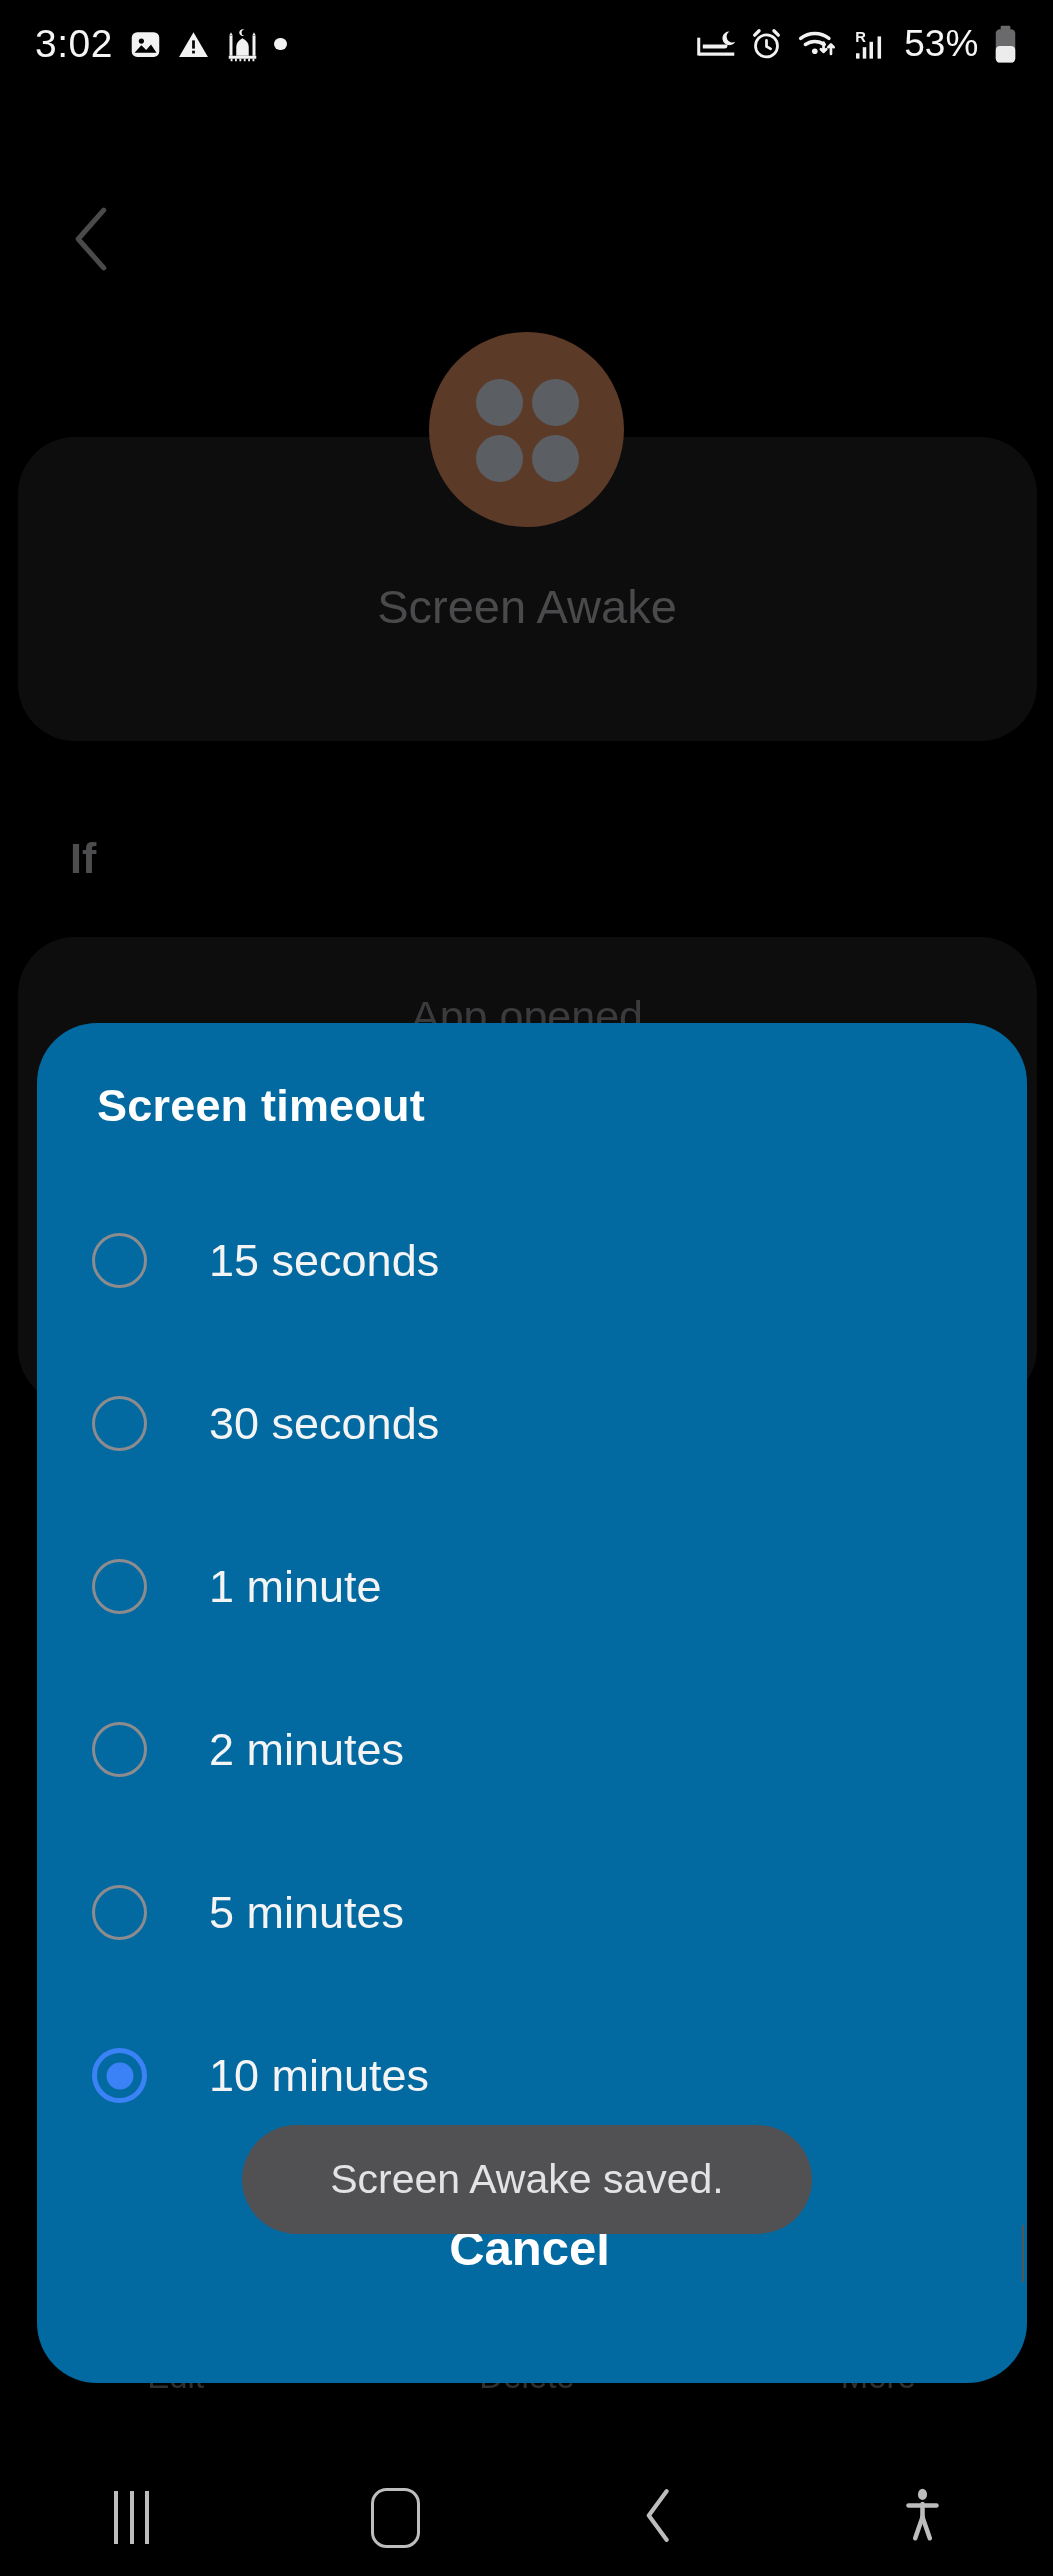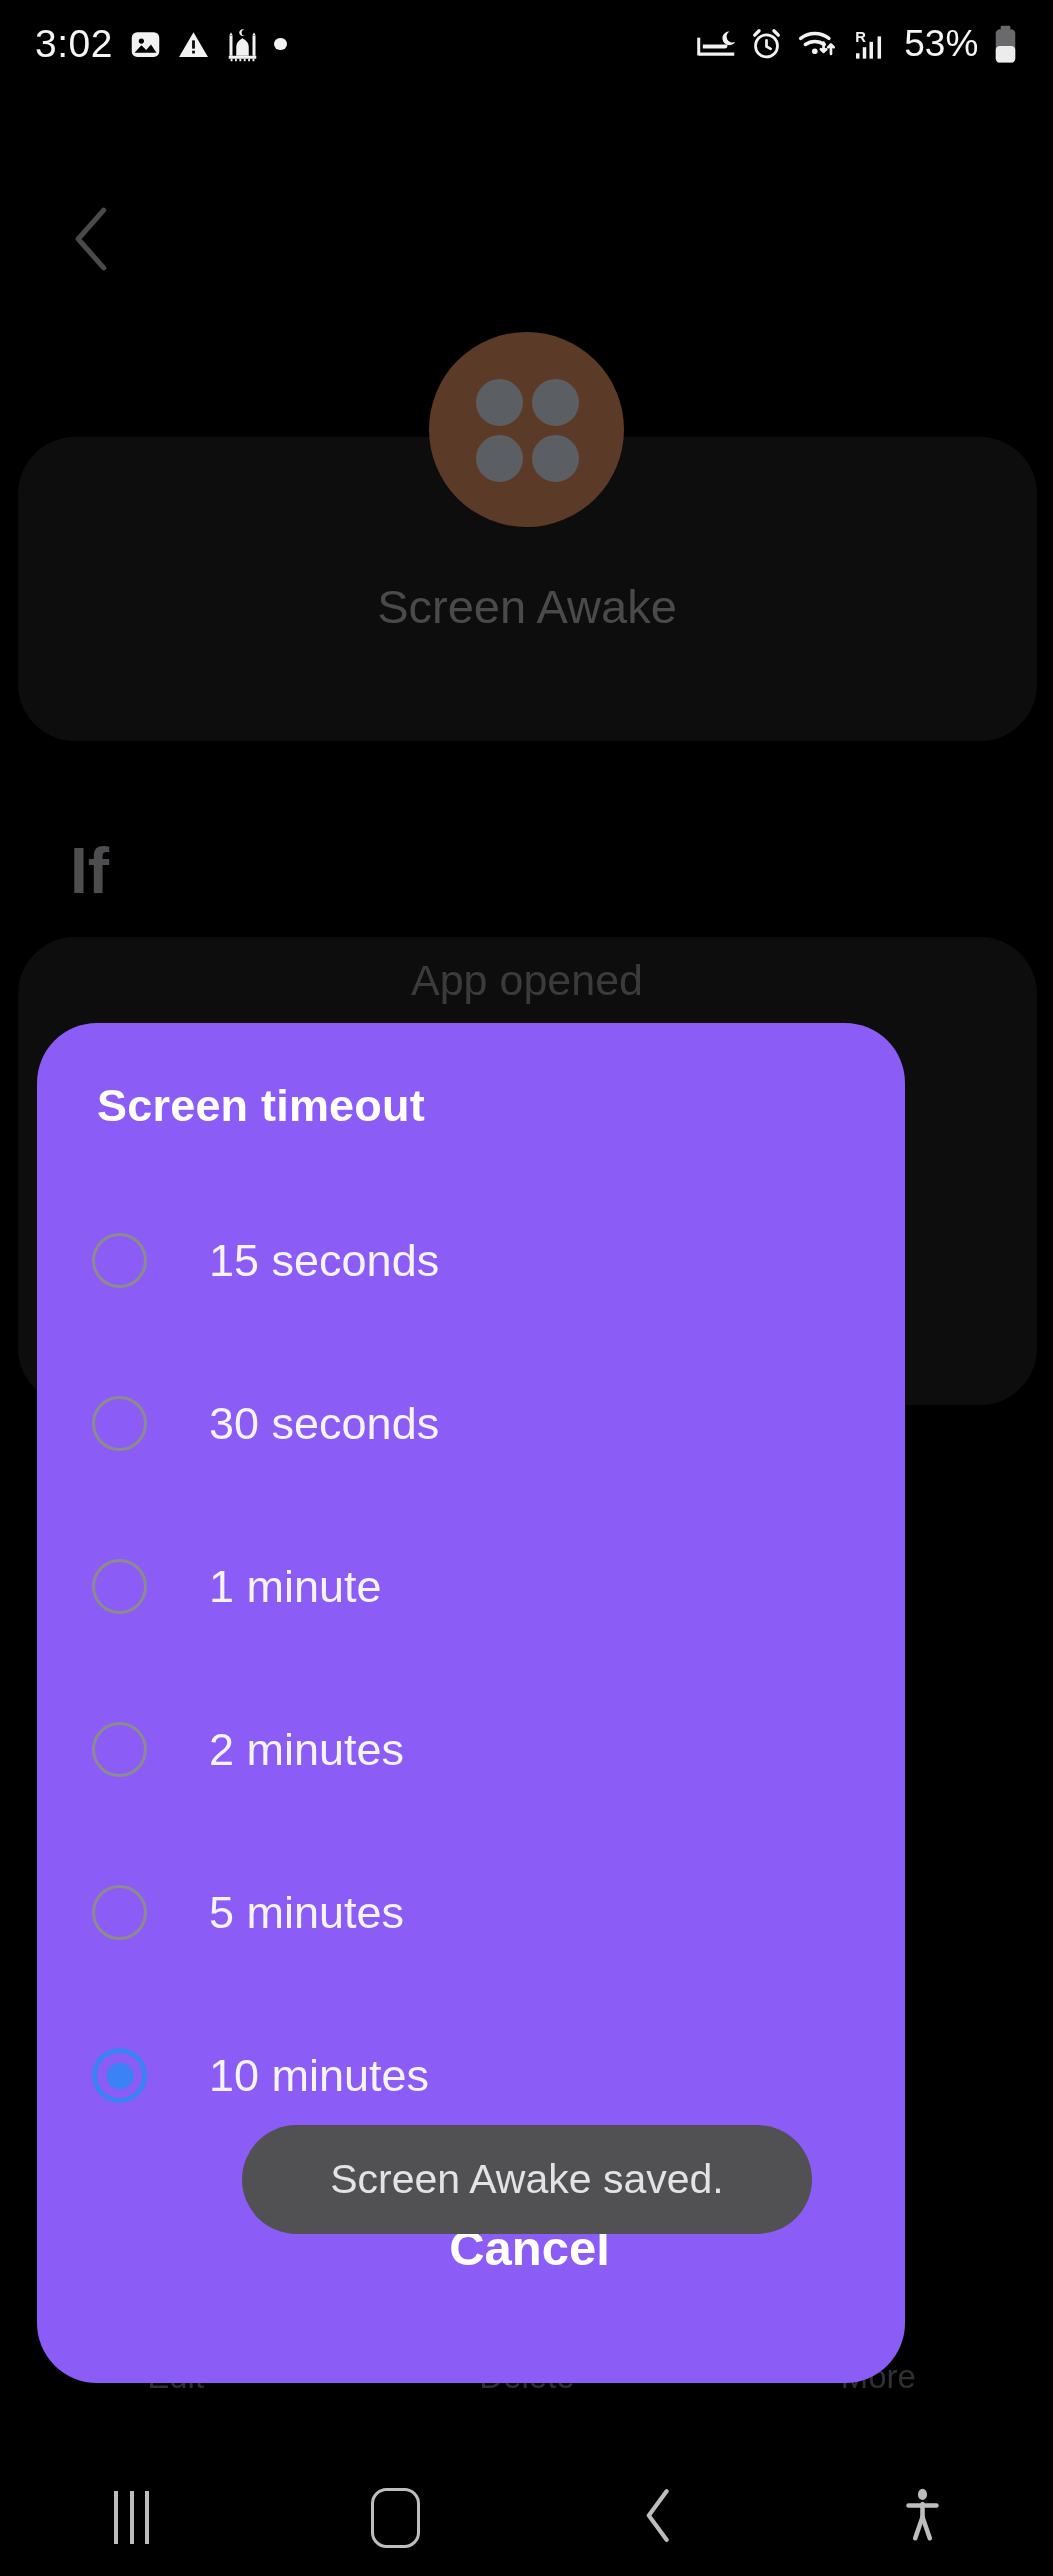--- a/index.html
+++ b/index.html
@@ -64,51 +64,51 @@
   .app-icon .d4 { left:103px; top:103px; }
 
   .hero-title {
     position:absolute; left:0; top:579px; width:1054px;
     text-align:center;
     font-size:47px; color:#4a4a4c; font-weight:400;
   }
 
   .if-label {
     position:absolute; left:70px; top:834px;
-    font-size:64px; color:#4d4d4f; font-weight:700;
+    font-size:43px; color:#4d4d4f; font-weight:700;
   }
 
   .trigger-card {
     position:absolute; left:17.6px; top:937px;
     width:1019px; height:468px;
     background:#0d0d0d;
     border-radius:57px;
   }
   .trigger-text {
-    position:absolute; left:0; top:956px; width:1054px;
+    position:absolute; left:0; top:992px; width:1054px;
     text-align:center;
     font-size:43px; color:#3b3b3d; font-weight:400;
   }
 
   .bottombar {
     position:absolute; left:0; bottom:146px;
     width:1054px; height:107px;
     display:flex; align-items:center;
   }
   .bb-item {
     flex:1; text-align:center;
     font-size:33px; color:#303032;
   }
 
   
   .dialog {
     position:absolute;
     left:37px; top:1023px;
-    width:868px; height:1360px;
-    background:#8b5cf6;
+    width:990px; height:1360px;
+    background:#0369a1;
     border-radius:60px;
     overflow:hidden;
     z-index:20;
   }
   .dlg-title {
     position:absolute; left:60px; top:57px;
     font-size:45px; font-weight:700; color:#ffffff;
     letter-spacing:0.2px;
   }
   .opt-list {

